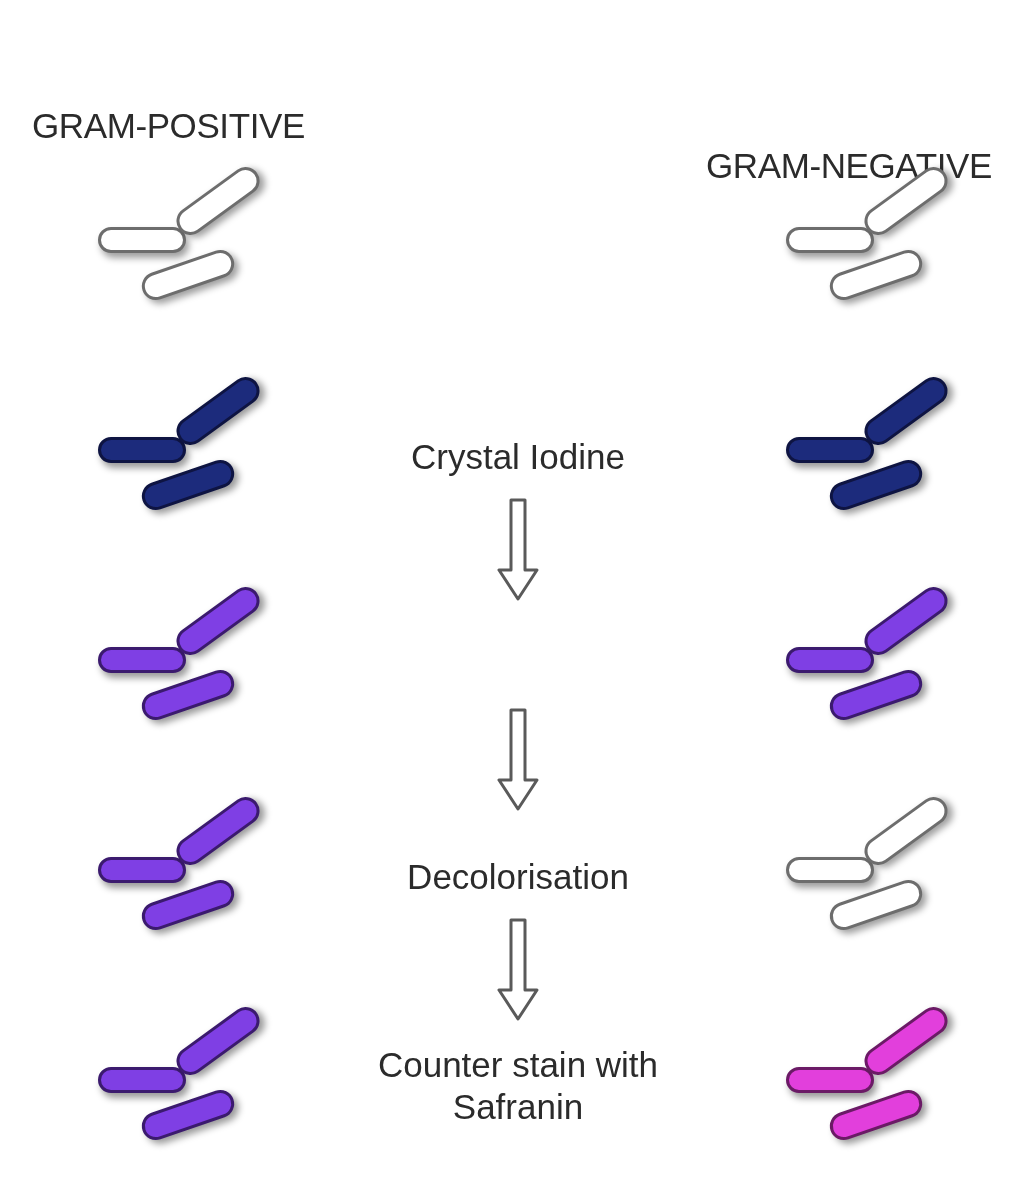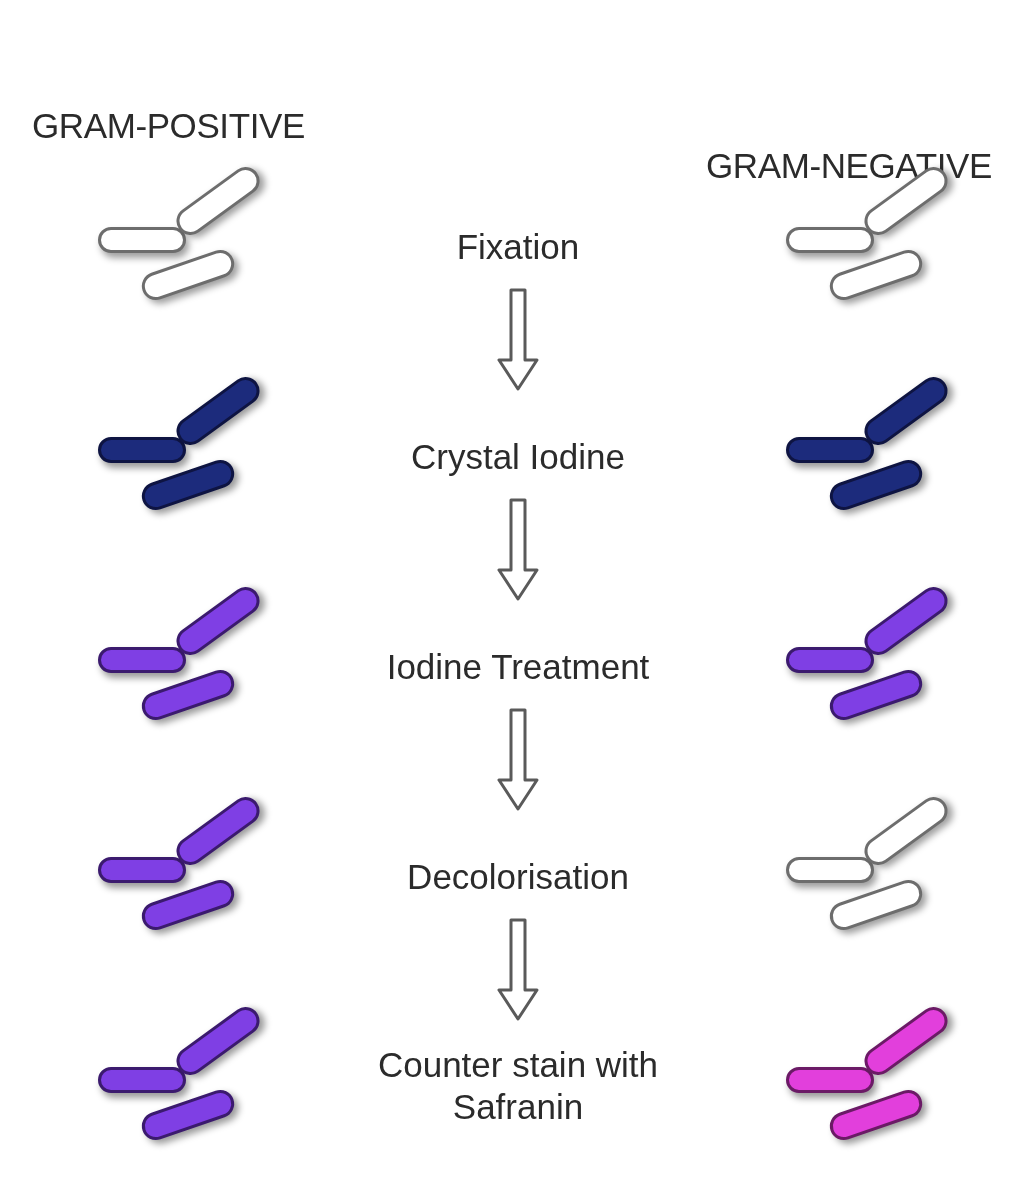--- a/index.html
+++ b/index.html
@@ -155,40 +155,31 @@
     <div class="cluster" style="left:96px; top:1005px;">
       <div class="rod r1 c-purple"></div>
       <div class="rod r2 c-purple"></div>
       <div class="rod r3 c-purple"></div>
     </div>
 
   </div>
 
   <div id="steps-column">
 
-    <div class="step-row" style="top:0px;">
-      <div class="step-label single">Fixation</div>
-      <div class="arrow-wrap">
-        <svg width="46" height="108" viewBox="0 0 46 108">
-          <polygon points="16,4 30,4 30,74 42,74 23,103 4,74 16,74" fill="#ffffff" stroke="#5a5a5a" stroke-width="3" stroke-linejoin="round"></polygon>
-        </svg>
-      </div>
-    </div>
 
     <div class="step-row" style="top:210px;">
       <div class="step-label single">Crystal Iodine</div>
       <div class="arrow-wrap">
         <svg width="46" height="108" viewBox="0 0 46 108">
           <polygon points="16,4 30,4 30,74 42,74 23,103 4,74 16,74" fill="#ffffff" stroke="#5a5a5a" stroke-width="3" stroke-linejoin="round"></polygon>
         </svg>
       </div>
     </div>
 
     <div class="step-row" style="top:420px;">
-      <div class="step-label single">Iodine Treatment</div>
       <div class="arrow-wrap">
         <svg width="46" height="108" viewBox="0 0 46 108">
           <polygon points="16,4 30,4 30,74 42,74 23,103 4,74 16,74" fill="#ffffff" stroke="#5a5a5a" stroke-width="3" stroke-linejoin="round"></polygon>
         </svg>
       </div>
     </div>
 
     <div class="step-row" style="top:630px;">
       <div class="step-label single">Decolorisation</div>
       <div class="arrow-wrap">

